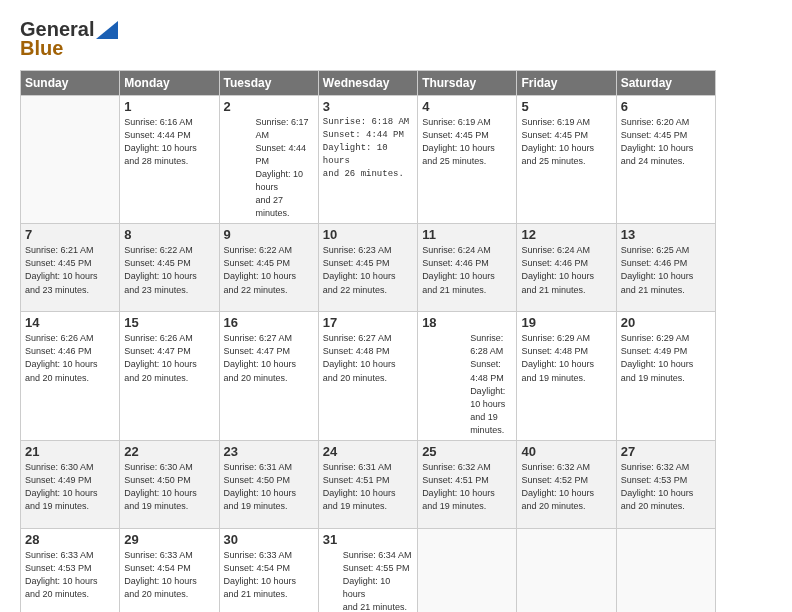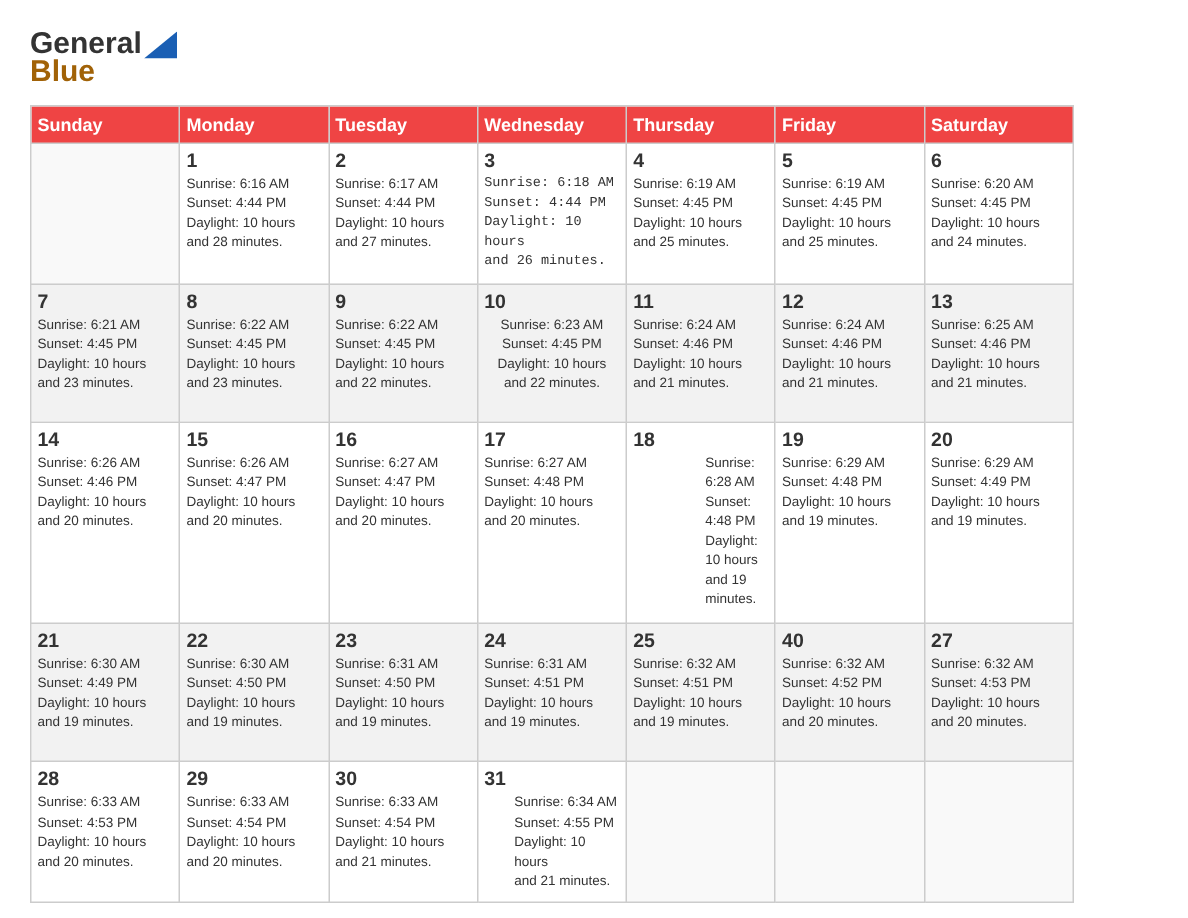--- a/index.html
+++ b/index.html
@@ -48,21 +48,21 @@
       color: #555;
     }
     .calendar {
       flex: 1;
       border: 1px solid #ccc;
       border-collapse: collapse;
       width: 100%;
       table-layout: fixed;
     }
     .calendar th {
-      background: #ef4444;
+      background: #737373;
       color: #fff;
       font-size: 12px;
       padding: 5px 4px;
       text-align: left;
       border: 1px solid #ccc;
       font-weight: bold;
     }
     .calendar td {
       vertical-align: top;
       border: 1px solid #ccc;
@@ -130,21 +130,21 @@
           <td class="empty"></td>
           <td>
             <span class="day-num">1</span>
             <div class="day-info" style="white-space: pre-line;">Sunrise: 6:16 AM
 Sunset: 4:44 PM
 Daylight: 10 hours
 and 28 minutes.</div>
           </td>
           <td>
             <span class="day-num">2</span>
-            <div class="day-info" style="white-space: pre-line;">Sunrise: 6:17 AM
+            <div class="day-info" style="white-space: pre-line; margin-left: 32px;">Sunrise: 6:17 AM
 Sunset: 4:44 PM
 Daylight: 10 hours
 and 27 minutes.</div>
           </td>
           <td>
             <span class="day-num">3</span>
             <div class="day-info" style="white-space: pre-line; font-family: Liberation Mono, monospace;">Sunrise: 6:18 AM
 Sunset: 4:44 PM
 Daylight: 10 hours
 and 26 minutes.</div>
@@ -188,21 +188,21 @@
           </td>
           <td>
             <span class="day-num">9</span>
             <div class="day-info" style="white-space: pre-line;">Sunrise: 6:22 AM
 Sunset: 4:45 PM
 Daylight: 10 hours
 and 22 minutes.</div>
           </td>
           <td>
             <span class="day-num">10</span>
-            <div class="day-info" style="white-space: pre-line; text-align: center;">Sunrise: 6:23 AM
+            <div class="day-info" style="white-space: pre-line;">Sunrise: 6:23 AM
 Sunset: 4:45 PM
 Daylight: 10 hours
 and 22 minutes.</div>
           </td>
           <td>
             <span class="day-num">11</span>
             <div class="day-info" style="white-space: pre-line;">Sunrise: 6:24 AM
 Sunset: 4:46 PM
 Daylight: 10 hours
 and 21 minutes.</div>

